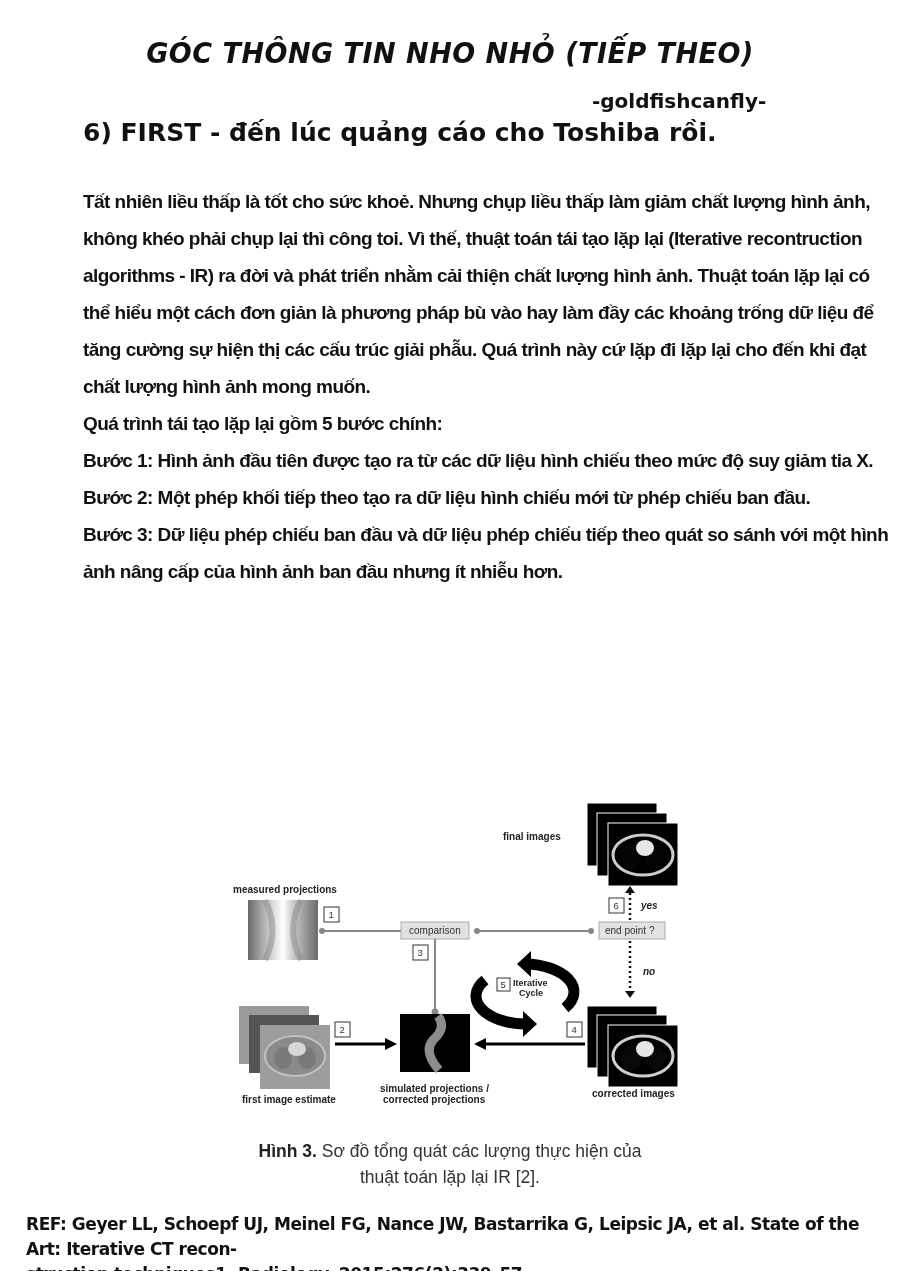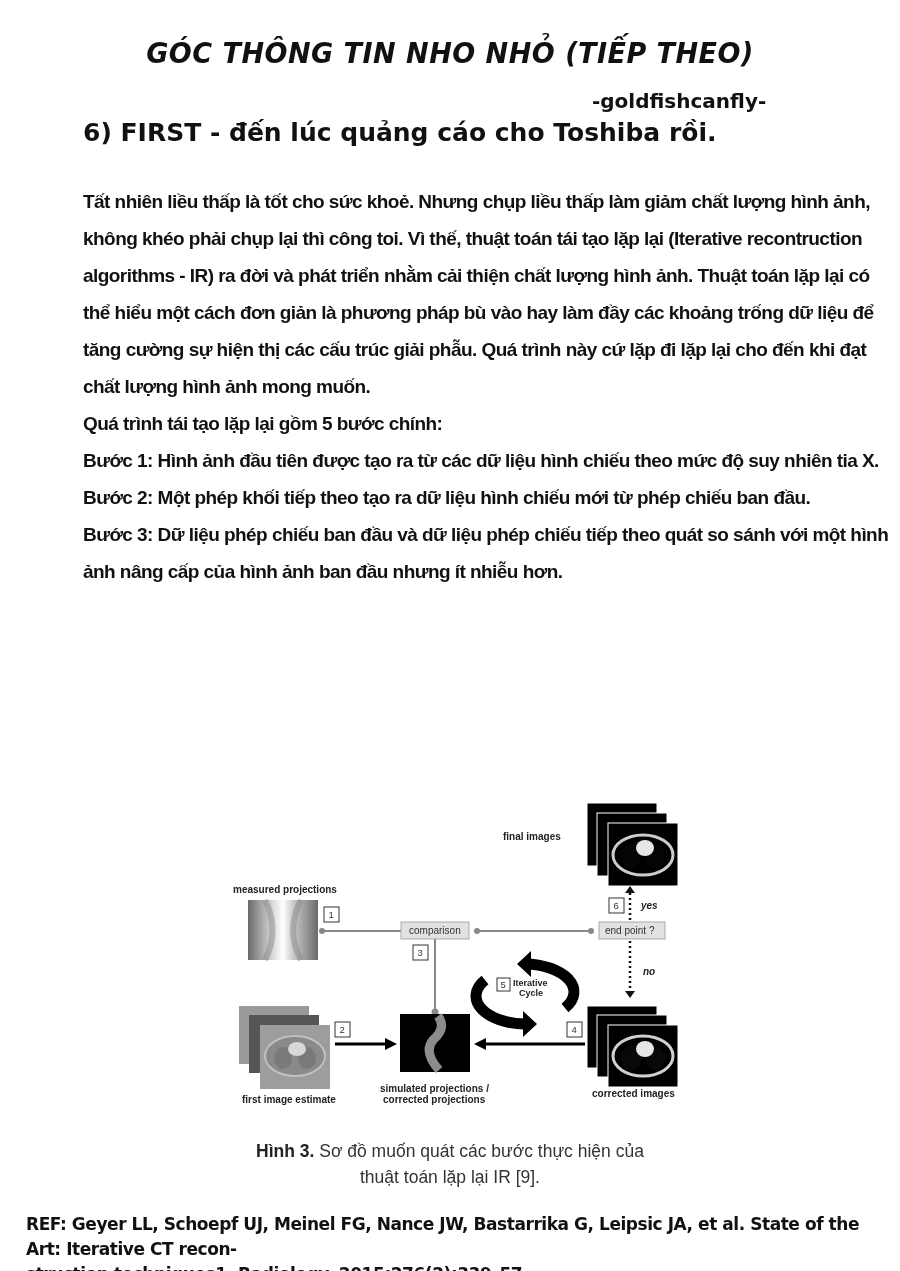--- a/index.html
+++ b/index.html
@@ -22,21 +22,21 @@
 </head>
 <body>
 
 <div class="title">GÓC THÔNG TIN NHO NHỎ (TIẾP THEO)</div>
 <div class="author">-goldfishcanfly-</div>
 <div class="subhead">6) FIRST - đến lúc quảng cáo cho Toshiba rồi.</div>
 
 <div class="body-text">
   <p>Tất nhiên liều thấp là tốt cho sức khoẻ. Nhưng chụp liều thấp làm giảm chất lượng hình ảnh, không khéo phải chụp lại thì công toi. Vì thế, thuật toán tái tạo lặp lại (Iterative recontruction algorithms - IR) ra đời và phát triển nhằm cải thiện chất lượng hình ảnh. Thuật toán lặp lại có thể hiểu một cách đơn giản là phương pháp bù vào hay làm đầy các khoảng trống dữ liệu để tăng cường sự hiện thị các cấu trúc giải phẫu. Quá trình này cứ lặp đi lặp lại cho đến khi đạt chất lượng hình ảnh mong muốn.</p>
   <p>Quá trình tái tạo lặp lại gồm 5 bước chính:</p>
-  <p>Bước 1: Hình ảnh đầu tiên được tạo ra từ các dữ liệu hình chiếu theo mức độ suy nhiên tia X.</p>
+  <p>Bước 1: Hình ảnh đầu tiên được tạo ra từ các dữ liệu hình chiếu theo mức độ suy giảm tia X.</p>
   <p>Bước 2: Một phép khối tiếp theo tạo ra dữ liệu hình chiếu mới từ phép chiếu ban đầu.</p>
   <p>Bước 3: Dữ liệu phép chiếu ban đầu và dữ liệu phép chiếu tiếp theo quát so sánh với một hình ảnh nâng cấp của hình ảnh ban đầu nhưng ít nhiễu hơn.</p>
 </div>
 
 <div class="figure">
   <svg viewBox="0 0 460 310" xmlns="http://www.w3.org/2000/svg">
     <defs>
       <linearGradient id="projGrad" x1="0" x2="1" y1="0" y2="0">
         <stop offset="0" stop-color="#6a6a6a"></stop>
         <stop offset="0.35" stop-color="#d8d8d8"></stop>
@@ -137,20 +137,20 @@
       <ellipse cx="418" cy="256" rx="30" ry="20" fill="none" stroke="#d0d0d0" stroke-width="3"></ellipse>
       <ellipse cx="406" cy="258" rx="10" ry="12" fill="#080808"></ellipse>
       <ellipse cx="430" cy="258" rx="10" ry="12" fill="#080808"></ellipse>
       <ellipse cx="420" cy="249" rx="9" ry="8" fill="#e6e6e6"></ellipse>
     </g>
     <text class="lbl" x="367" y="297">corrected images</text>
   </svg>
 </div>
 
 <div class="caption">
-  <div><b>Hình 3.</b><span> Sơ đồ muốn quát các bước thực hiện của</span></div>
-  <div>thuật toán lặp lại IR [9].</div>
+  <div><b>Hình 3.</b><span> Sơ đồ tổng quát các lượng thực hiện của</span></div>
+  <div>thuật toán lặp lại IR [2].</div>
 </div>
 
 <div class="ref">
   <div>REF: Geyer LL, Schoepf UJ, Meinel FG, Nance JW, Bastarrika G, Leipsic JA, et al. State of the Art: Iterative CT recon-</div>
   <div>struction techniques1. Radiology. 2015;276(2):339–57.</div>
 </div>
 
 </body></html>

